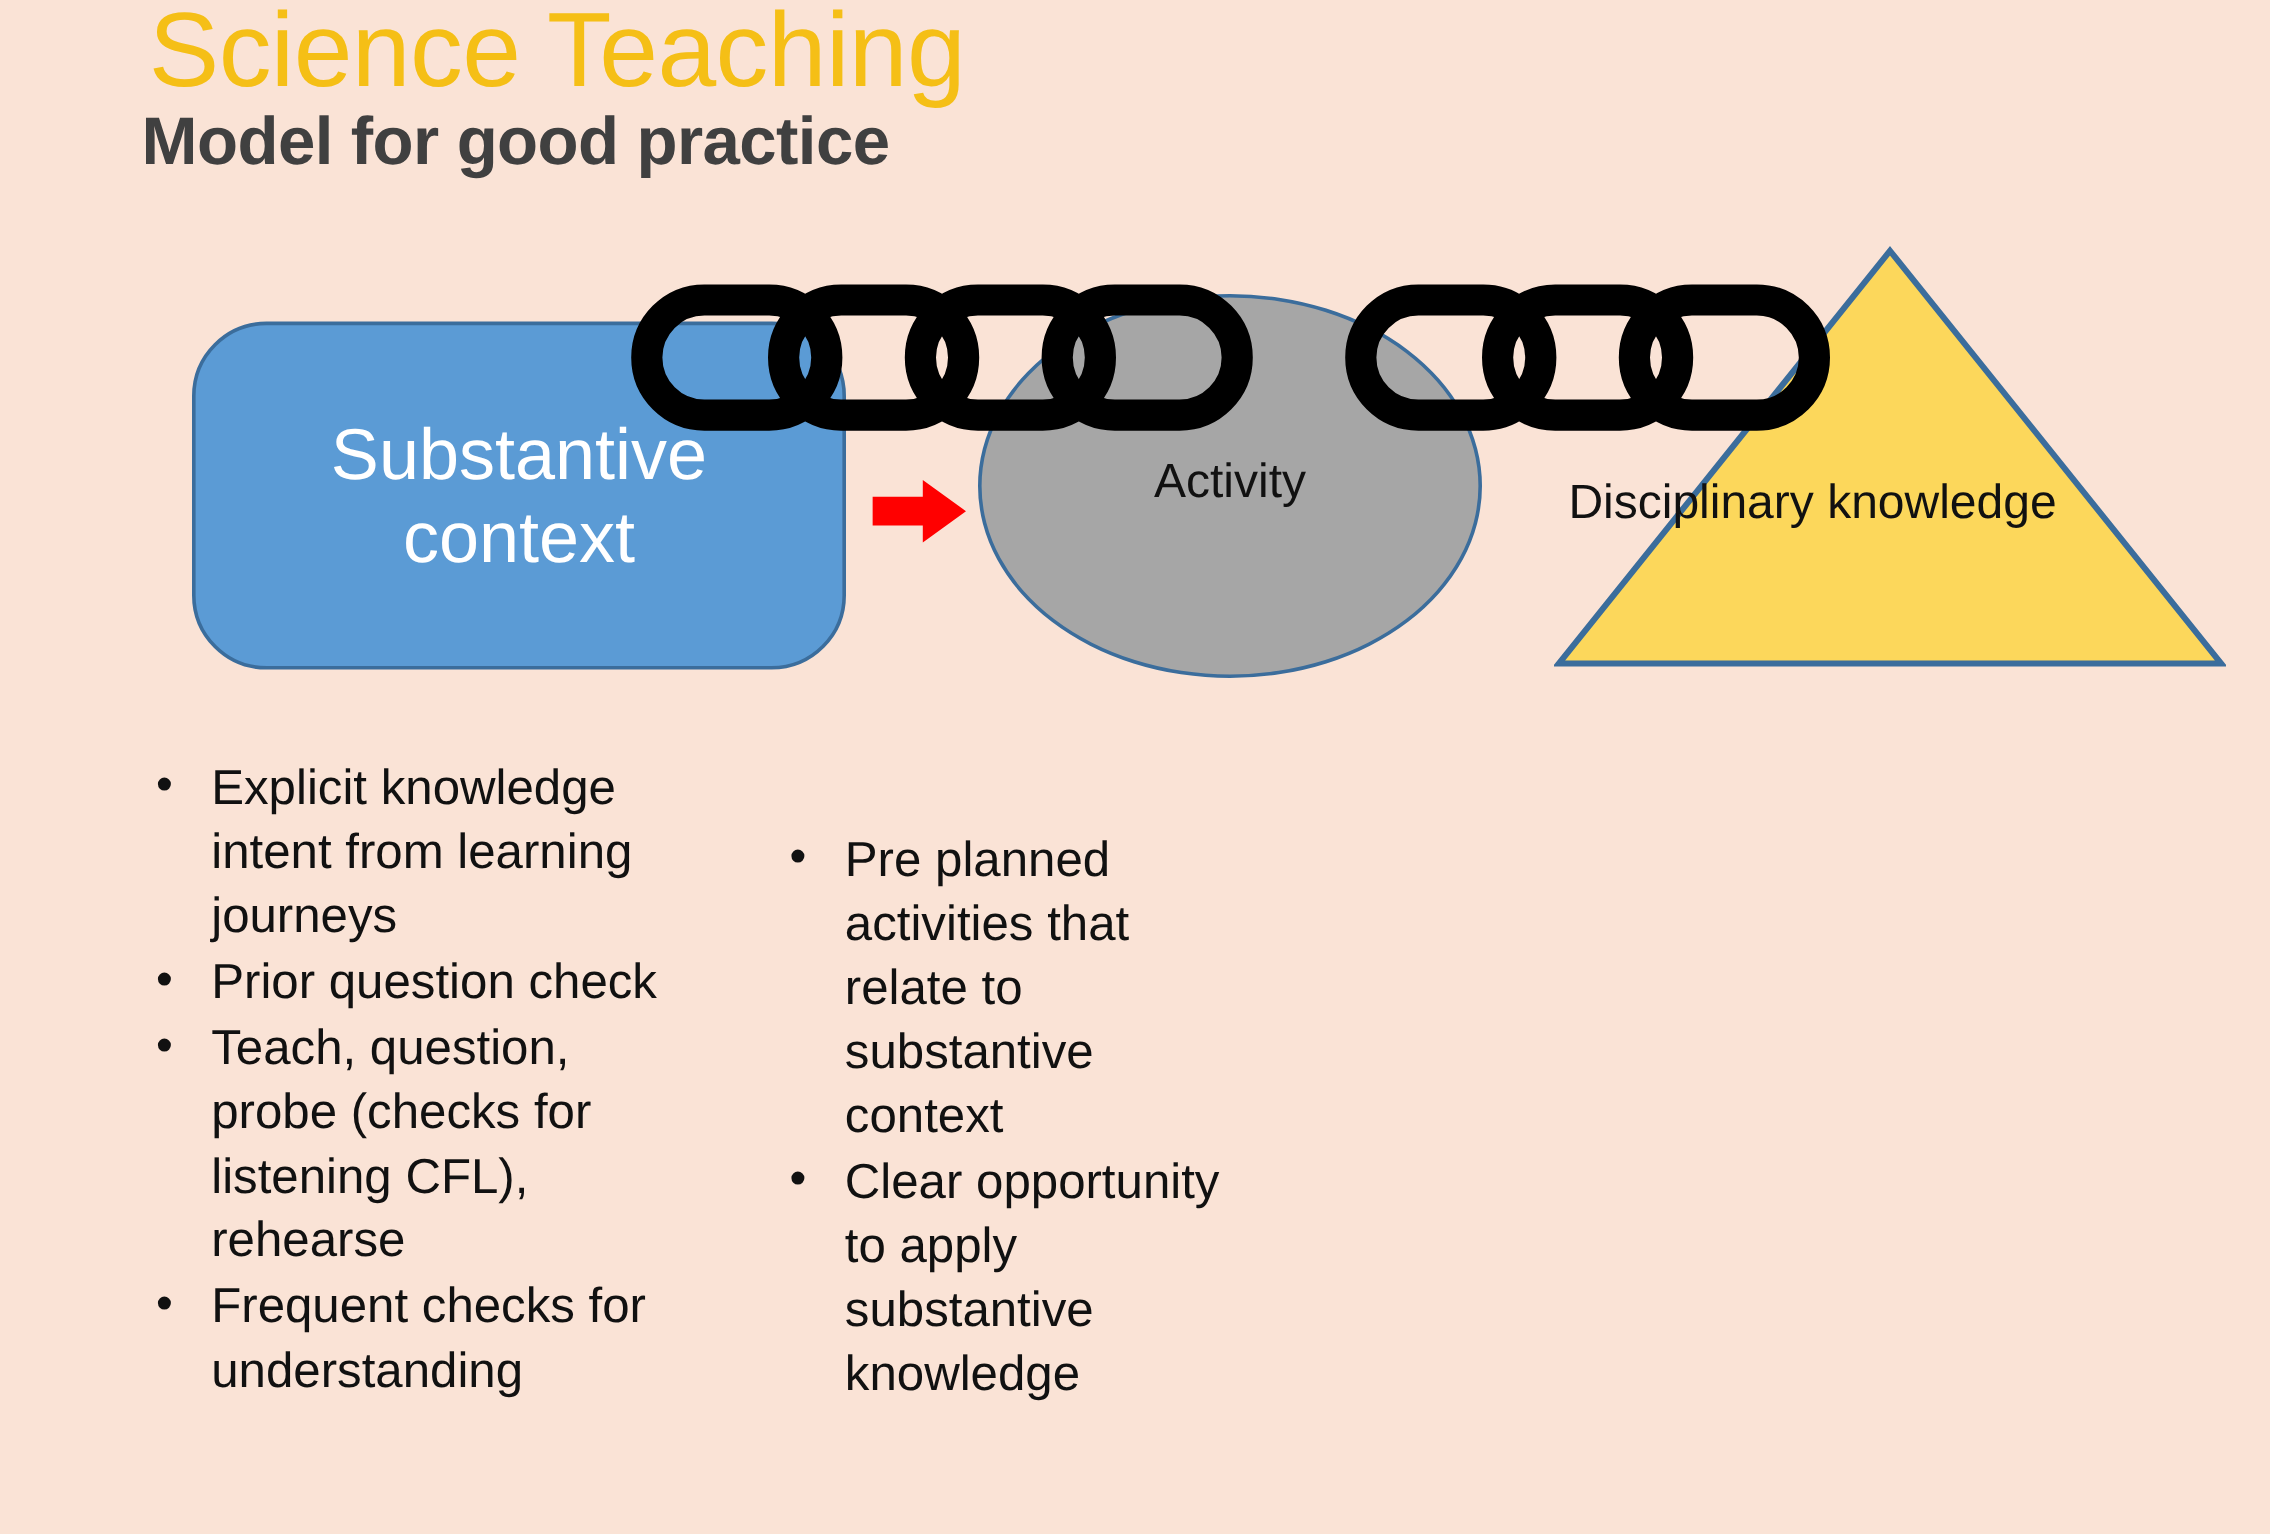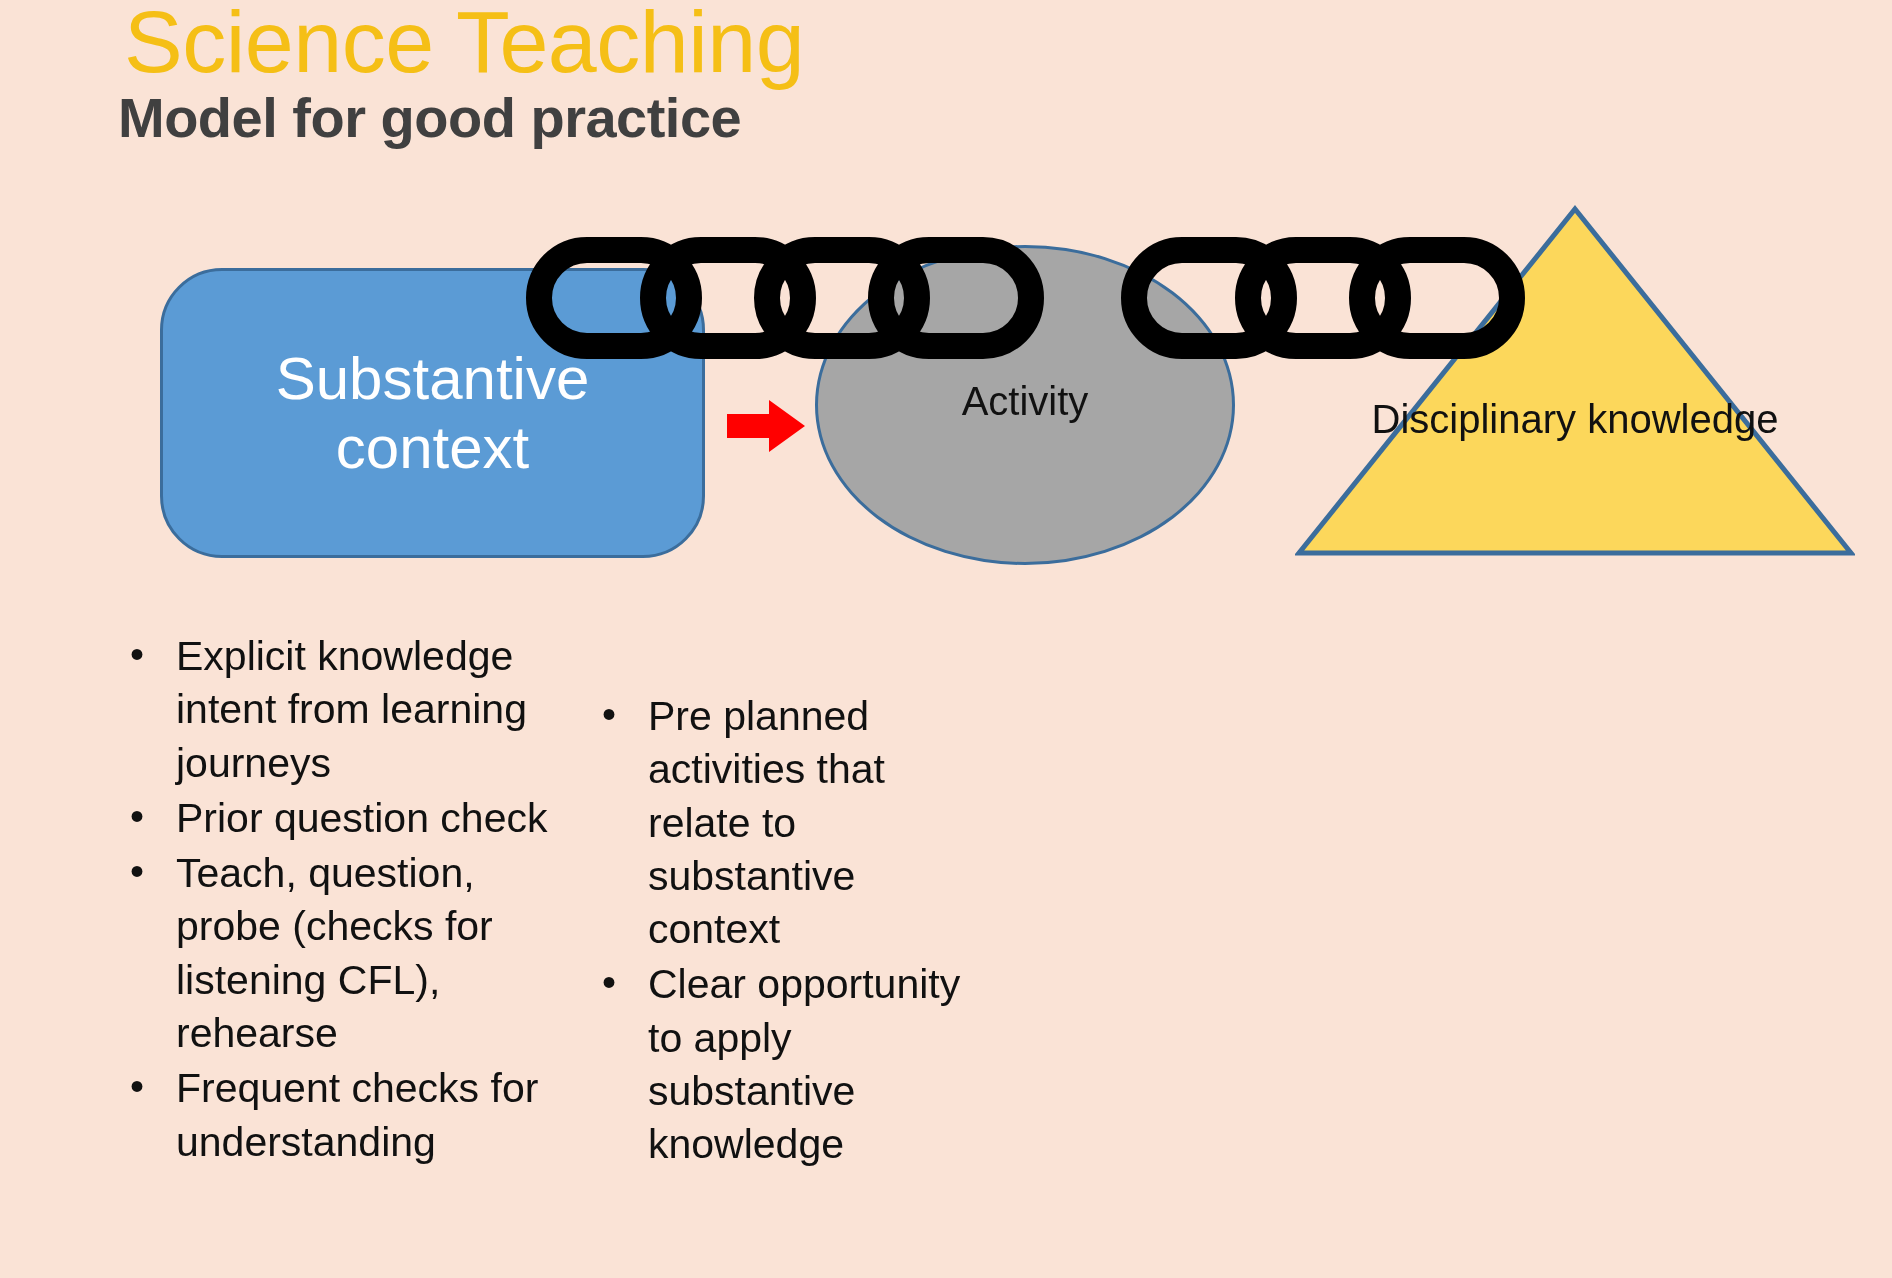--- a/index.html
+++ b/index.html
@@ -94,24 +94,24 @@
   }
   .shape-triangle-wrap svg {
     position: absolute;
     left: 0;
     top: 0;
     width: 100%;
     height: 100%;
   }
   .shape-triangle-label {
     position: absolute;
-    left: 0;
+    left: 12px;
     top: 190px;
     width: 100%;
-    text-align: center;
+    text-align: left;
     color: #111111;
     font-size: 40px;
     line-height: 1.22;
   }
 
   
   .red-arrow {
     position: absolute;
     left: 727px;
     top: 398px;
@@ -150,21 +150,21 @@
   .col li::before {
     content: "\2022";
     position: absolute;
     left: 22px;
     top: -2px;
     font-size: 40px;
     line-height: 1.30;
   }
 
   .col-left  { left: 108px;  top: 630px; width: 470px; }
-  .col-mid   { left: 580px;  top: 690px; width: 400px; }
+  .col-mid   { left: 636px;  top: 690px; width: 400px; }
   .col-right { left: 1048px; top: 700px; width: 450px; }
 </style>
 </head>
 <body>
 
 <div class="slide">
 
   <div class="title-main">Science Teaching</div>
   <div class="title-sub">Model for good practice</div>
 

